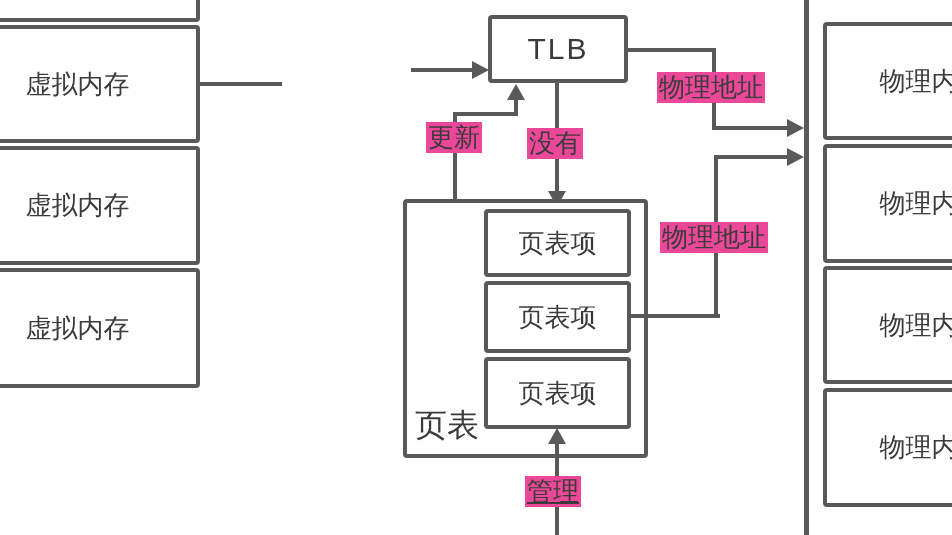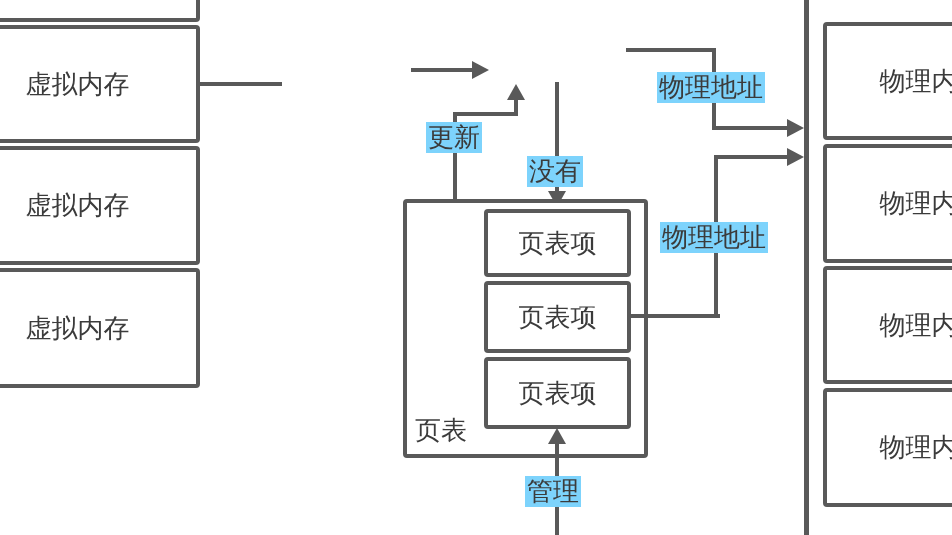--- a/index.html
+++ b/index.html
@@ -25,31 +25,31 @@
     display:flex;align-items:center;justify-content:center;
     font-size:26px;
     color:var(--text);
   }
   .hline,.vline{position:absolute;background:var(--line);}
   .lbl{
     position:absolute;
     font-size:26px;
     line-height:1.2;
     color:var(--text);
-    background:#7dd3fc;
+    background:#ec4899;
     padding:0 2px;
     white-space:nowrap;
   }
   .arr{position:absolute;width:0;height:0;}
   .arr.right{border-top:9px solid transparent;border-bottom:9px solid transparent;border-left:17px solid var(--line);}
   .arr.up{border-left:9px solid transparent;border-right:9px solid transparent;border-bottom:16px solid var(--line);}
   .arr.down{border-left:9px solid transparent;border-right:9px solid transparent;border-top:16px solid var(--line);}
   .tlb-text{font-size:30px;letter-spacing:2px;}
   .pt-outer{border-radius:4px;}
-  .pt-label{position:absolute;left:8px;bottom:6px;font-size:26px;color:var(--text);}
+  .pt-label{position:absolute;left:8px;bottom:6px;font-size:32px;color:var(--text);}
 </style>
 </head>
 <body>
 
 <div class="stage">
 
   <div class="box" style="left:-45px;top:-100px;width:245px;height:122px;"></div>
   <div class="box" style="left:-45px;top:25px;width:245px;height:118px;">
     <span>虚拟内存</span>
   </div>
@@ -57,37 +57,40 @@
     <span>虚拟内存</span>
   </div>
   <div class="box" style="left:-45px;top:268px;width:245px;height:120px;">
     <span>虚拟内存</span>
   </div>
 
   <div class="hline" style="left:198px;top:82px;width:84px;height:4px;"></div>
   <div class="hline" style="left:411px;top:68px;width:63px;height:4px;"></div>
   <div class="arr right" style="left:472px;top:61px;"></div>
 
+  <div class="box" style="left:488px;top:15px;width:140px;height:68px;">
+    <span class="tlb-text">TLB</span>
+  </div>
 
   <div class="hline" style="left:626px;top:48px;width:90px;height:4px;"></div>
   <div class="vline" style="left:712px;top:48px;width:4px;height:82px;"></div>
   <div class="hline" style="left:712px;top:126px;width:78px;height:4px;"></div>
   <div class="arr right" style="left:787px;top:119px;"></div>
   <div class="lbl" style="left:657px;top:72px;">物理地址</div>
 
   <div class="hline" style="left:453px;top:240px;width:33px;height:4px;"></div>
   <div class="vline" style="left:453px;top:112px;width:4px;height:132px;"></div>
   <div class="hline" style="left:453px;top:112px;width:65px;height:4px;"></div>
   <div class="vline" style="left:514px;top:97px;width:4px;height:19px;"></div>
   <div class="arr up" style="left:507px;top:84px;"></div>
   <div class="lbl" style="left:426px;top:122px;">更新</div>
 
   <div class="vline" style="left:555px;top:82px;width:4px;height:110px;"></div>
   <div class="arr down" style="left:548px;top:191px;"></div>
-  <div class="lbl" style="left:527px;top:128px;margin-top:28px;">没有</div>
+  <div class="lbl" style="left:527px;top:128px;">没有</div>
 
   <div class="box pt-outer" style="left:403px;top:199px;width:245px;height:259px;">
     <span class="pt-label">页表</span>
   </div>
 
   <div class="box" style="left:484px;top:209px;width:147px;height:68px;">
     <span>页表项</span>
   </div>
   <div class="box" style="left:484px;top:281px;width:147px;height:72px;">
     <span>页表项</span>
@@ -97,21 +100,21 @@
   </div>
 
   <div class="hline" style="left:629px;top:314px;width:91px;height:4px;"></div>
   <div class="vline" style="left:714px;top:157px;width:4px;height:161px;"></div>
   <div class="hline" style="left:714px;top:155px;width:76px;height:4px;"></div>
   <div class="arr right" style="left:787px;top:148px;"></div>
   <div class="lbl" style="left:660px;top:222px;">物理地址</div>
 
   <div class="vline" style="left:555px;top:440px;width:4px;height:95px;"></div>
   <div class="arr up" style="left:548px;top:428px;"></div>
-  <div class="lbl" style="left:525px;top:476px;">管理</div>
+  <div class="lbl" style="left:525px;top:476px;text-decoration:underline;">管理</div>
 
   <div class="vline" style="left:804px;top:0;width:5px;height:535px;"></div>
 
   <div class="box" style="left:823px;top:22px;width:217px;height:118px;">
     <span>物理内存</span>
   </div>
   <div class="box" style="left:823px;top:144px;width:217px;height:119px;">
     <span>物理内存</span>
   </div>
   <div class="box" style="left:823px;top:266px;width:217px;height:118px;">

